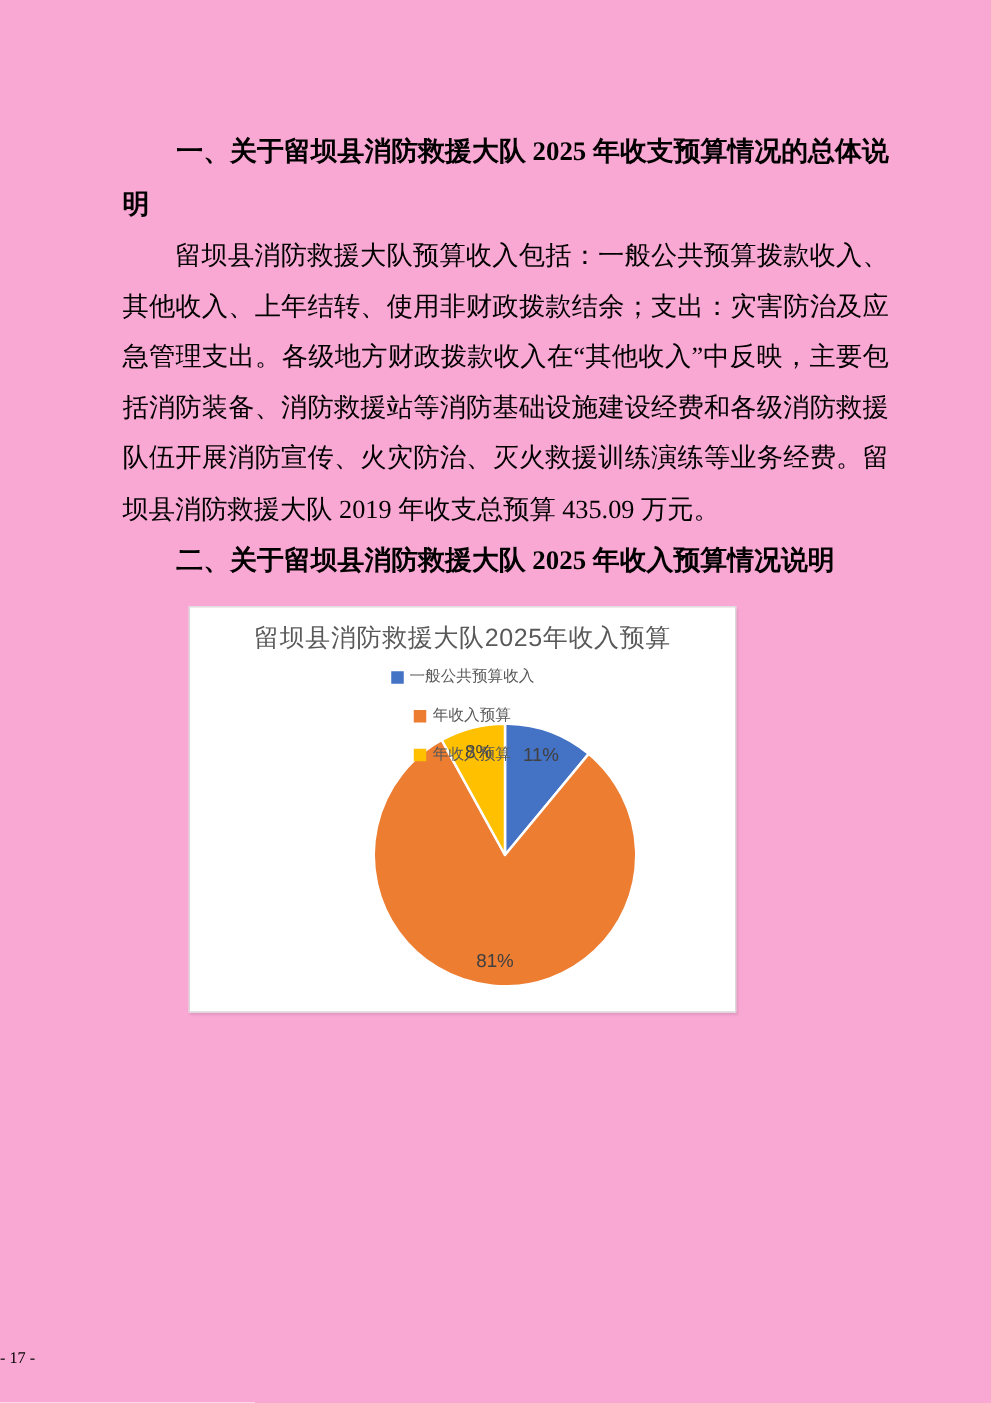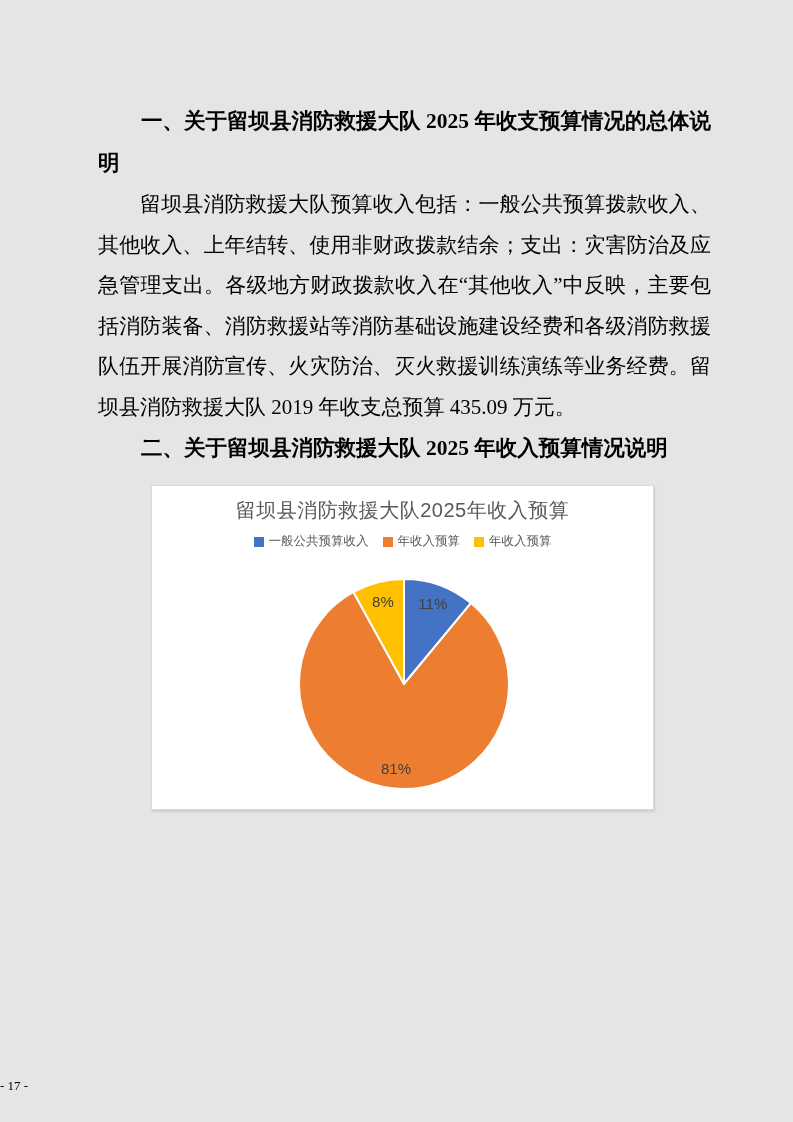--- a/index.html
+++ b/index.html
@@ -1,21 +1,21 @@
 <!DOCTYPE html>
 <html lang="zh"><head>
 <meta charset="utf-8">
 <style>
   * { margin: 0; padding: 0; box-sizing: border-box; }
   html, body { background: #ffffff; }
   .page {
     position: relative;
     width: 793px;
     height: 1122px;
-    background: #e5e5e5;
+    background: #f9a8d4;
     overflow: hidden;
     font-family: "Liberation Serif", "DejaVu Serif", serif;
     color: #000000;
     text-decoration: underline;
   }
   .content {
     position: absolute;
     left: 98px;
     top: 100px;
     width: 613px;
@@ -32,21 +32,21 @@
     font-size: 21px;
     line-height: 40.5px;
     text-indent: 2em;
     text-align: justify;
     text-align-last: left;
   }
   .chart-box {
     position: relative;
     margin-left: 53px;
     margin-top: 16px;
-    width: 503px;
+    width: 438px;
     height: 325px;
     border: 1px solid #d9d9d9;
     box-shadow: 1px 2px 2px rgba(0,0,0,0.10);
     background: #ffffff;
     font-family: "Liberation Sans", "DejaVu Sans", sans-serif;
   }
   .chart-title {
     position: relative;
     z-index: 2;
     margin-top: 11px;
@@ -56,20 +56,21 @@
     letter-spacing: 0.5px;
   }
   .chart-legend {
     position: relative;
     z-index: 2;
     margin-top: 9px;
     display: flex;
     justify-content: center;
     align-items: center;
     gap: 14px;
+    flex-direction: column;
   }
   .legend-item {
     display: flex;
     align-items: center;
     gap: 5px;
     font-size: 12.5px;
     color: #595959;
   }
   .legend-swatch {
     width: 10px;

